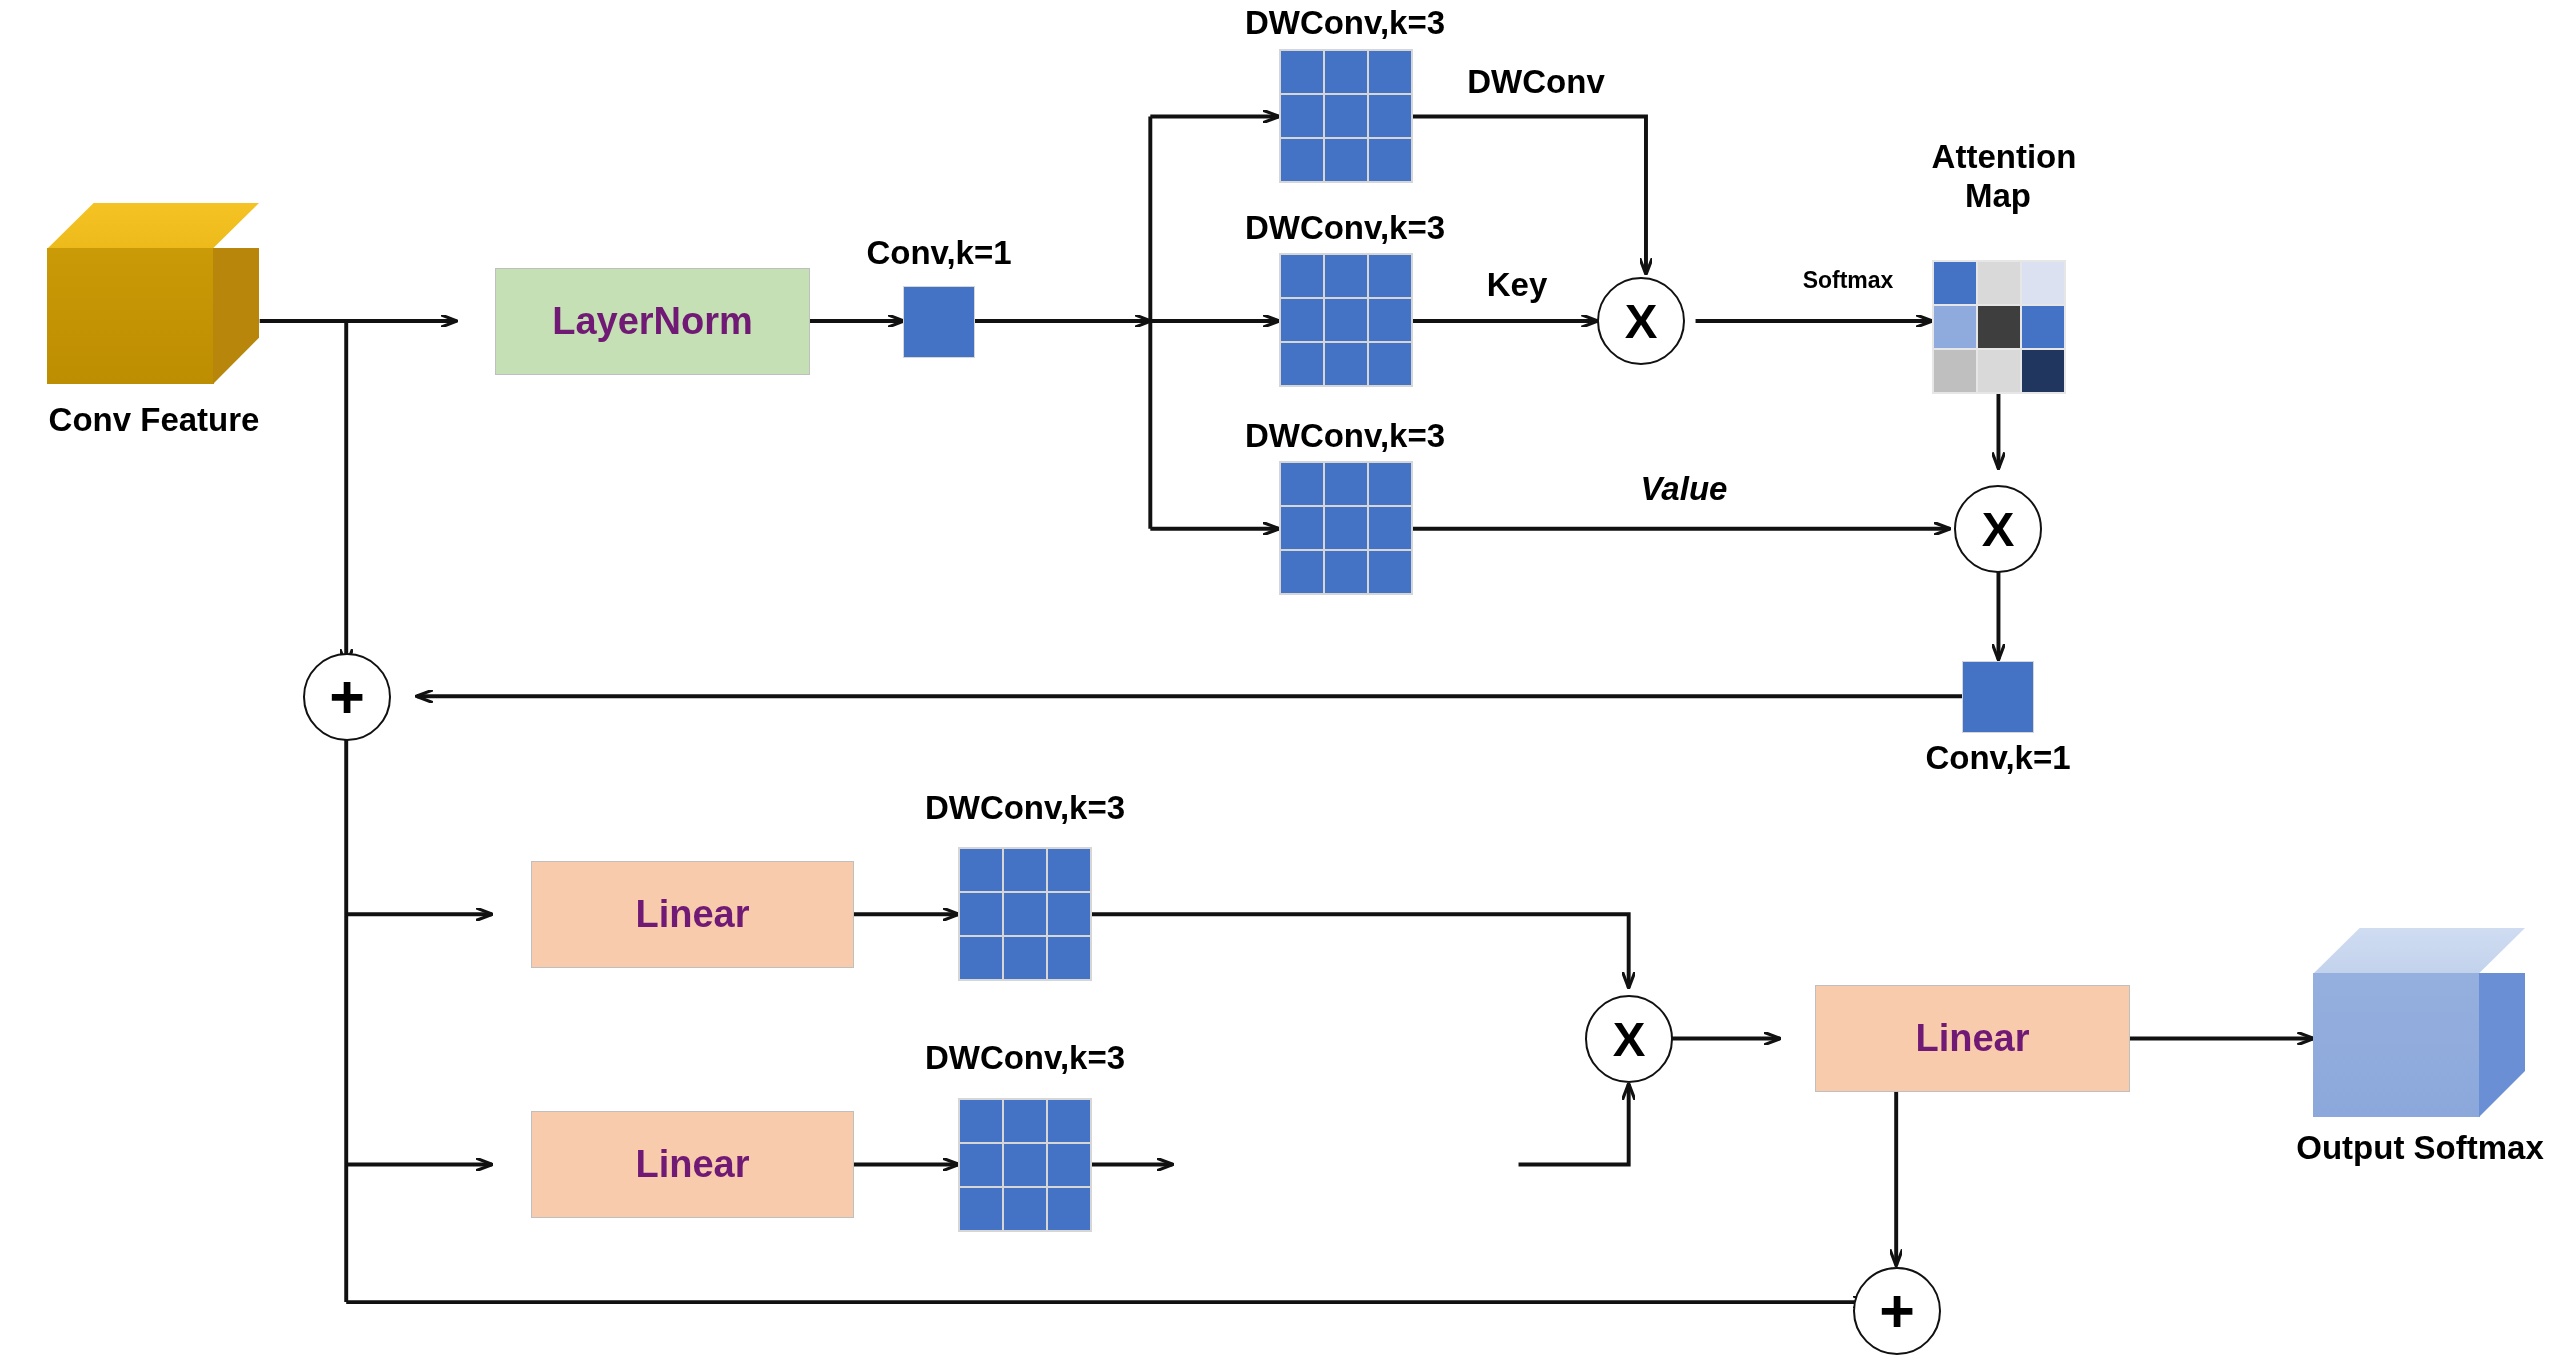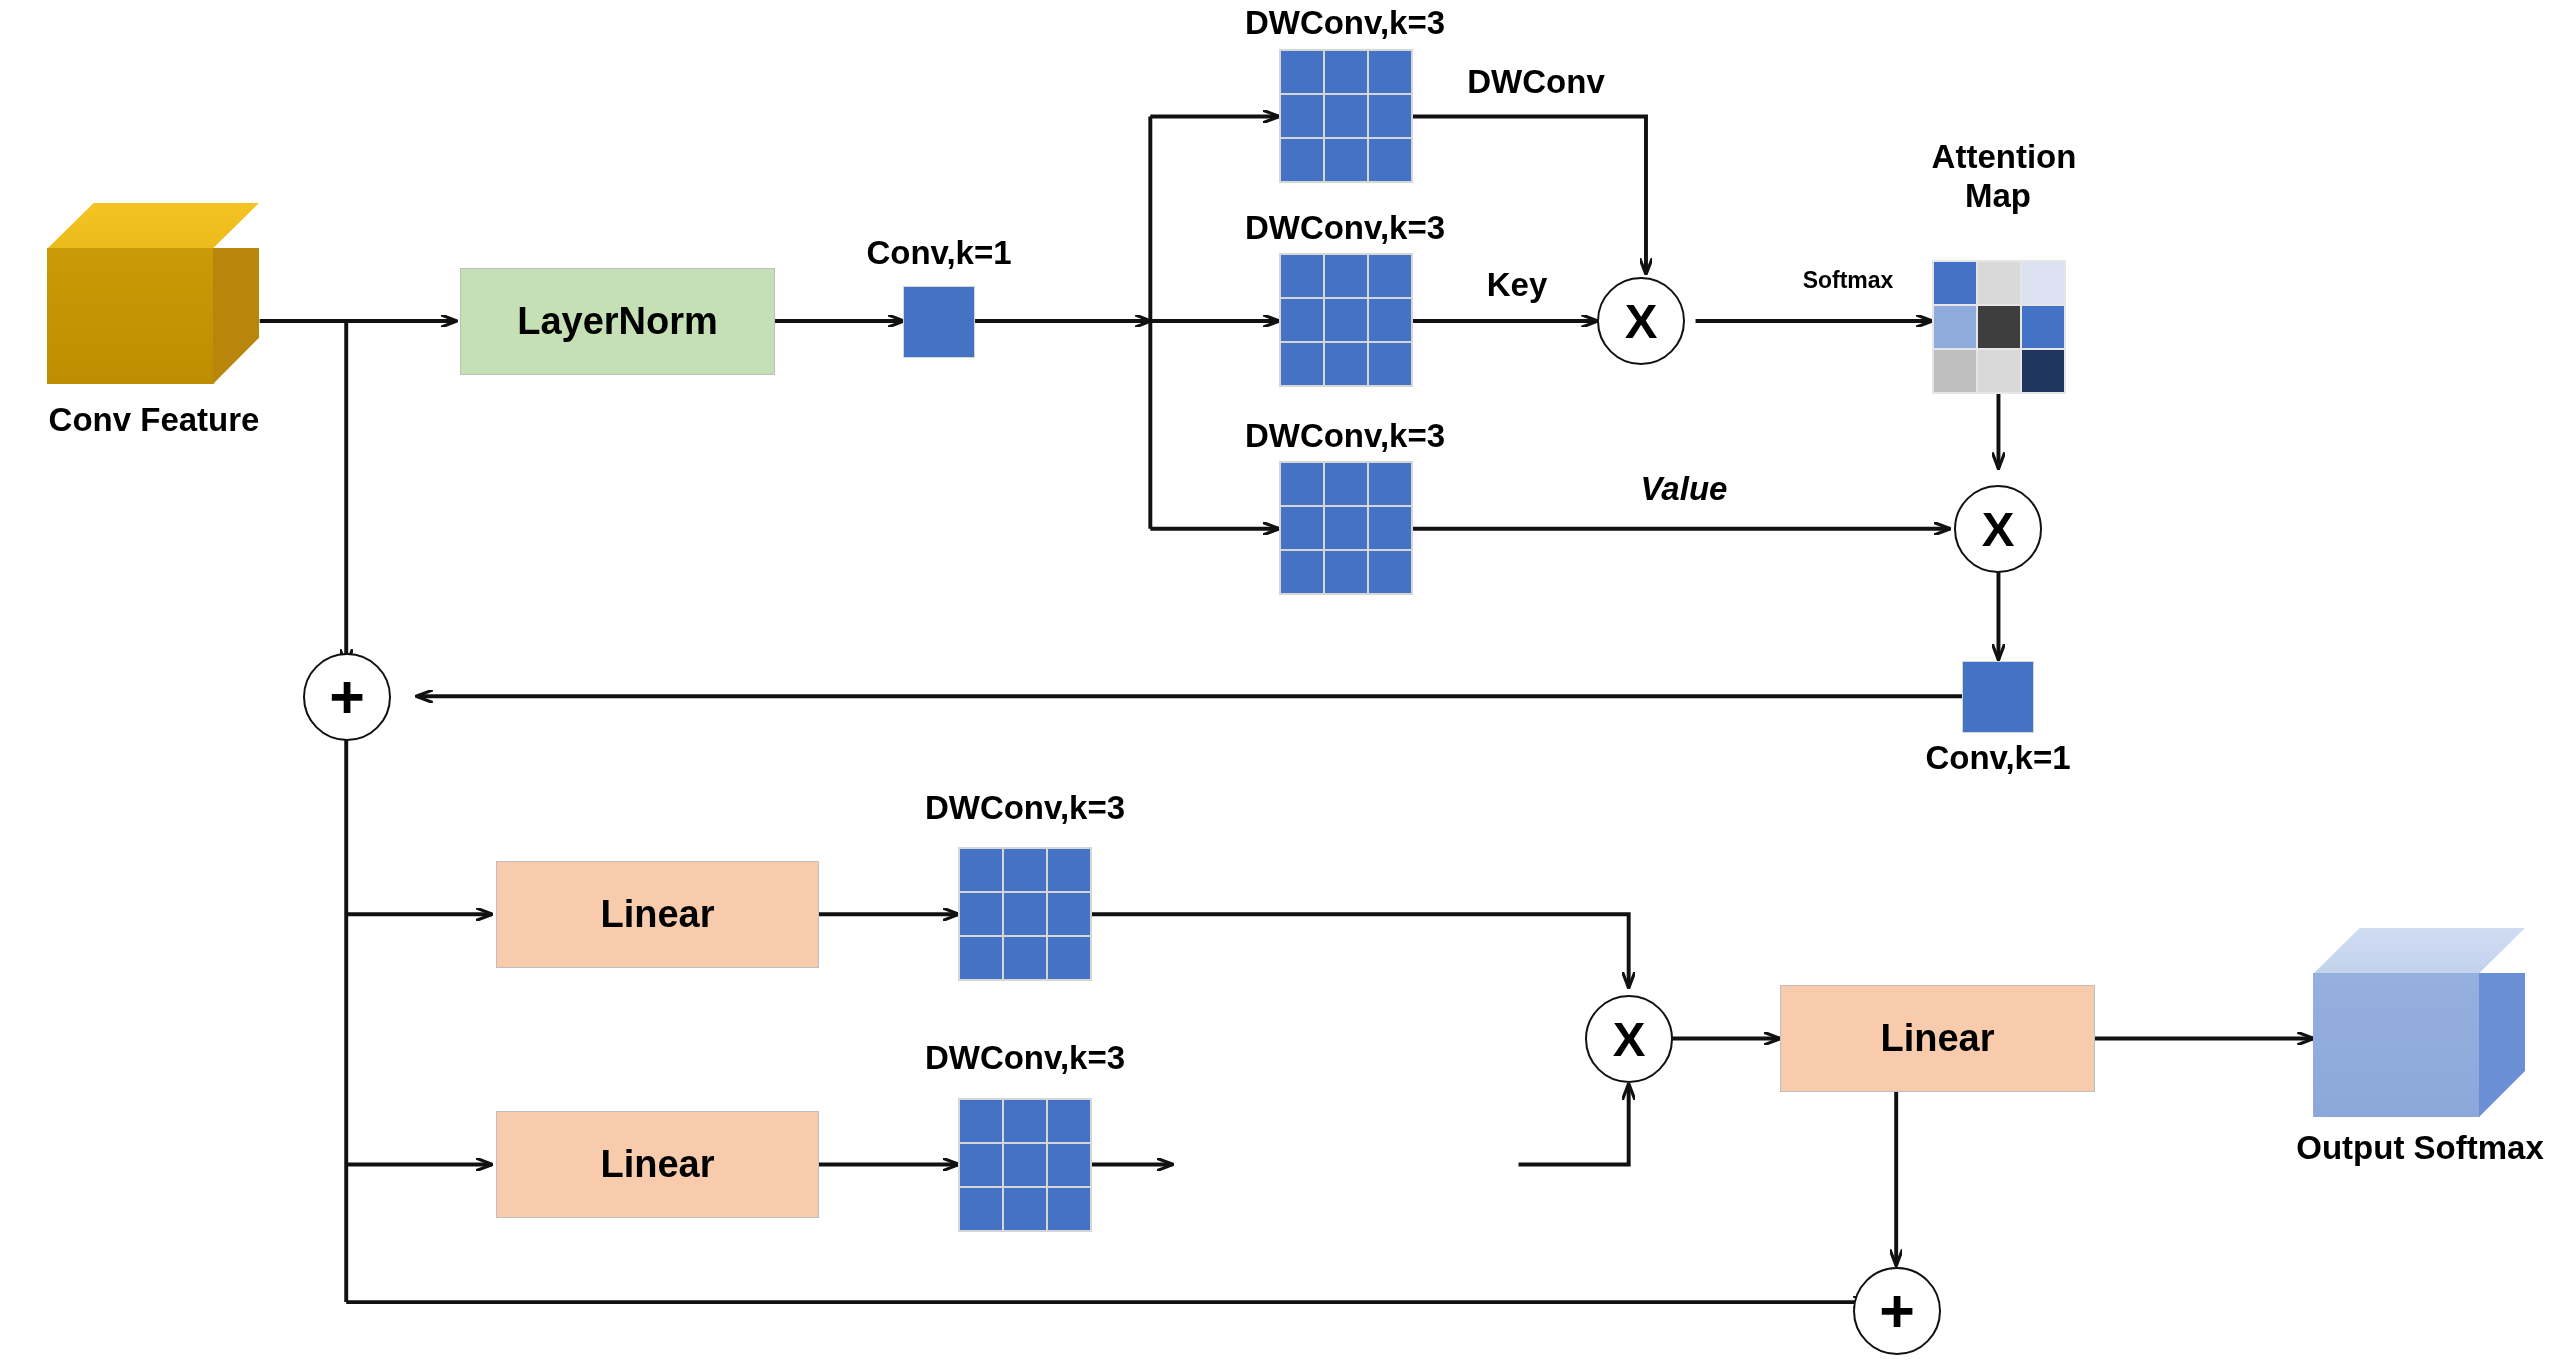--- a/index.html
+++ b/index.html
@@ -34,22 +34,23 @@
 
   
   .box {
     position: absolute;
     border: 1.6px solid #bfbfbf;
     box-sizing: border-box;
     display: flex;
     align-items: center;
     justify-content: center;
     font-weight: bold;
-    color: #000000;
+    color: #701a75;
     font-family: "Liberation Sans", sans-serif;
+    margin-left: 35px;
   }
   .box.ln   { background: #c5e0b4; }
   .box.lin  { background: #f8cbad; }
   .box.gelu { background: #ffe699; }
 
   
   .convsq {
     position: absolute;
     background: #4472c4;
     border: 1.6px solid #d6d6d6;

